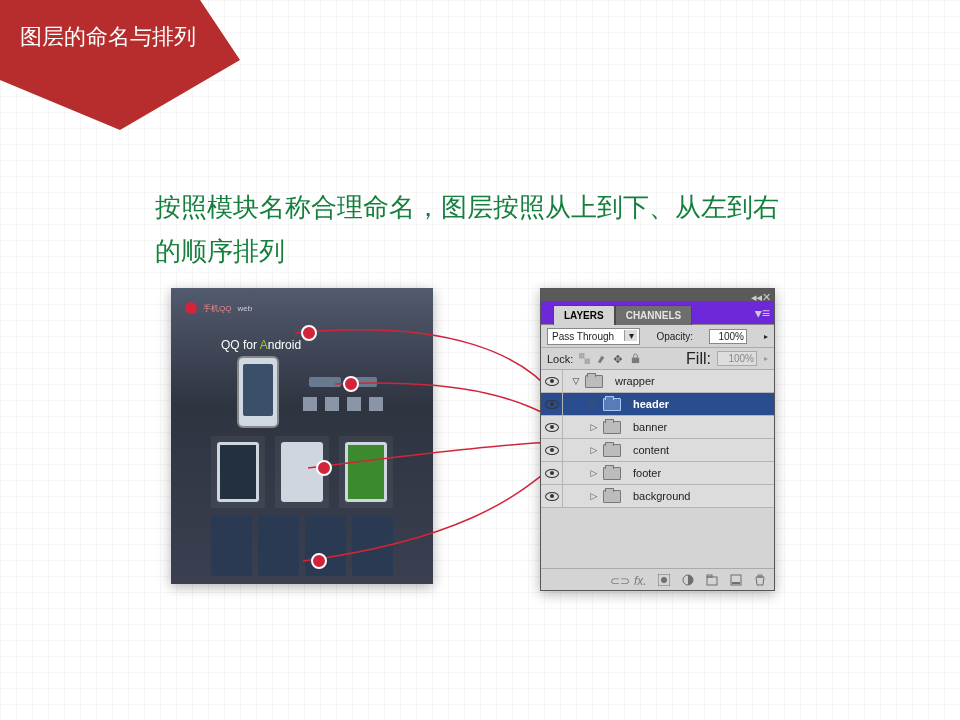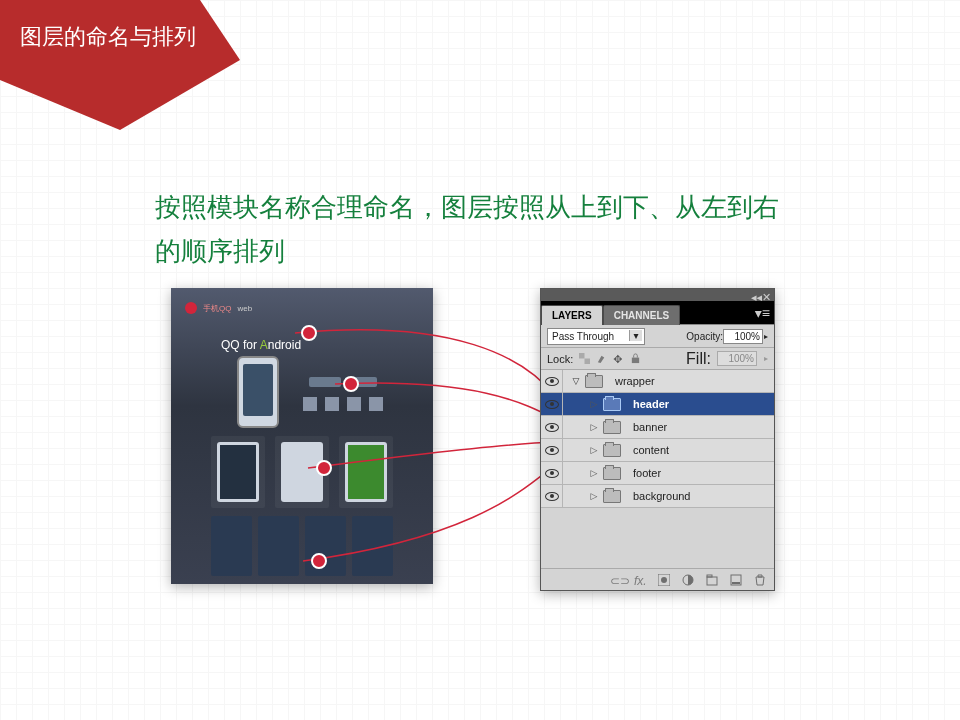--- a/index.html
+++ b/index.html
@@ -28,25 +28,25 @@
 .mk-ph{position:absolute;inset:6px;background:#cfd6e0;border-radius:3px}
 .mk-ph.grn::before{content:"";position:absolute;inset:3px;background:#3c8a2e}
 .mk-ph.dk::before{content:"";position:absolute;inset:3px;background:#233040}
 .mk-s3{top:228px;height:60px;display:flex;gap:6px}
 .mk-thumb{flex:1;background:#2a3a52;border-radius:2px}
 .red-dot{position:absolute;width:16px;height:16px;border-radius:50%;background:#d2253b;border:2px solid #fff;z-index:5}
 .rd1{top:37px;left:130px}.rd2{top:88px;left:172px}.rd3{top:172px;left:145px}.rd4{top:265px;left:140px}
 .layers-panel{position:absolute;top:0;right:0;width:235px;font-size:11px;color:#222;box-shadow:0 3px 12px rgba(0,0,0,.3);border:1px solid #555}
 .lp-titlebar{height:12px;background:#5a5a5a;display:flex;justify-content:flex-end;align-items:center;padding:0 4px}
 .lp-tb-i{width:8px;height:8px;margin-left:3px;color:#ccc}
-.lp-tabs{height:23px;background:#000000;display:flex;align-items:flex-end;padding-left:0;position:relative}
+.lp-tabs{height:23px;background:#6d28d9;display:flex;align-items:flex-end;padding-left:12px;position:relative}
 .lp-tab{background:#6e6e6e;color:#e5e5e5;padding:4px 10px;font-weight:bold;font-size:10px;border:1px solid #4a4a4a;border-bottom:none;border-radius:2px 2px 0 0;position:relative;top:1px}
 .lp-tab.active{background:#d4d4d4;color:#000;z-index:2}
 .lp-menu{position:absolute;right:4px;top:4px;color:#ccc;font-size:14px;cursor:pointer}
-.lp-bar{height:24px;background:#d4d4d4;border-top:1px solid #888;border-bottom:1px solid #aaa;display:flex;align-items:center;padding:0 6px;gap:0}
+.lp-bar{height:24px;background:#d4d4d4;border-top:1px solid #888;border-bottom:1px solid #aaa;display:flex;align-items:center;padding:0 6px;gap:16px}
 .lp-sel{background:#fff;border:1px solid #888;height:17px;width:98px;font-size:10px;padding:0 14px 0 4px;position:relative;display:flex;align-items:center}
 .lp-sel::after{content:"▾";position:absolute;right:2px;top:1px;font-size:10px;background:#ddd;width:12px;text-align:center;border-left:1px solid #999}
 .lp-lbl{font-size:10px;margin-left:auto}
 .lp-val{background:#fff;border:1px solid #888;height:15px;width:40px;font-size:10px;text-align:right;padding:0 2px 0 0;line-height:13px}
 .lp-caret{font-size:8px;margin-left:1px}
 .lp-bar2{height:22px;background:#d4d4d4;border-bottom:1px solid #aaa;display:flex;align-items:center;padding:0 6px;gap:6px}
 .lk-ic{width:11px;height:11px;opacity:.7}
 .lp-fill{font-size:16px;margin-left:auto}
 .lp-fill-val{background:#ddd;border:1px solid #aaa;height:15px;width:40px;font-size:10px;text-align:right;padding:0 2px;line-height:13px;color:#888}
 .lp-rows{background:#d4d4d4}

